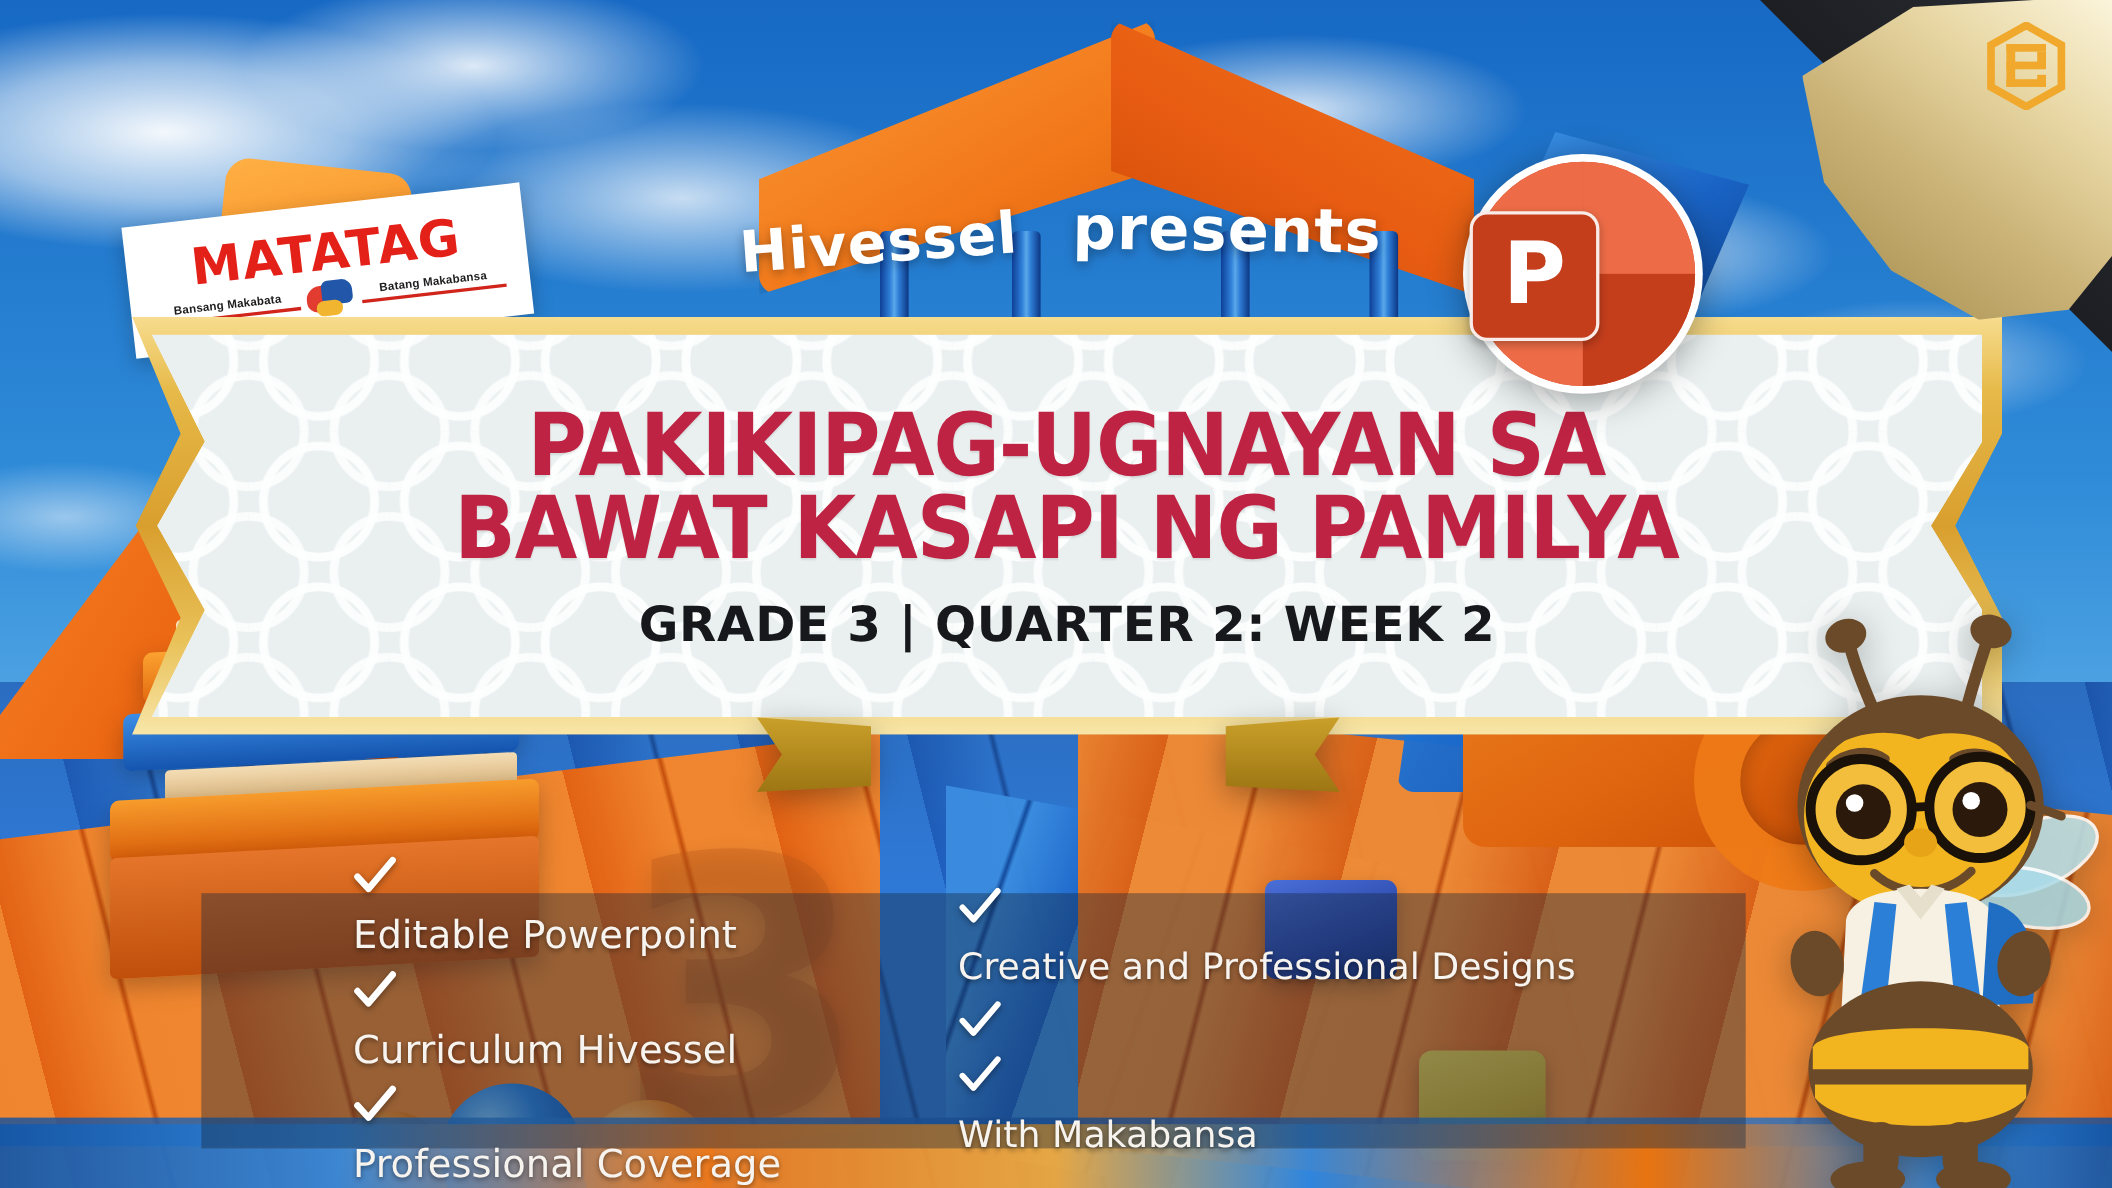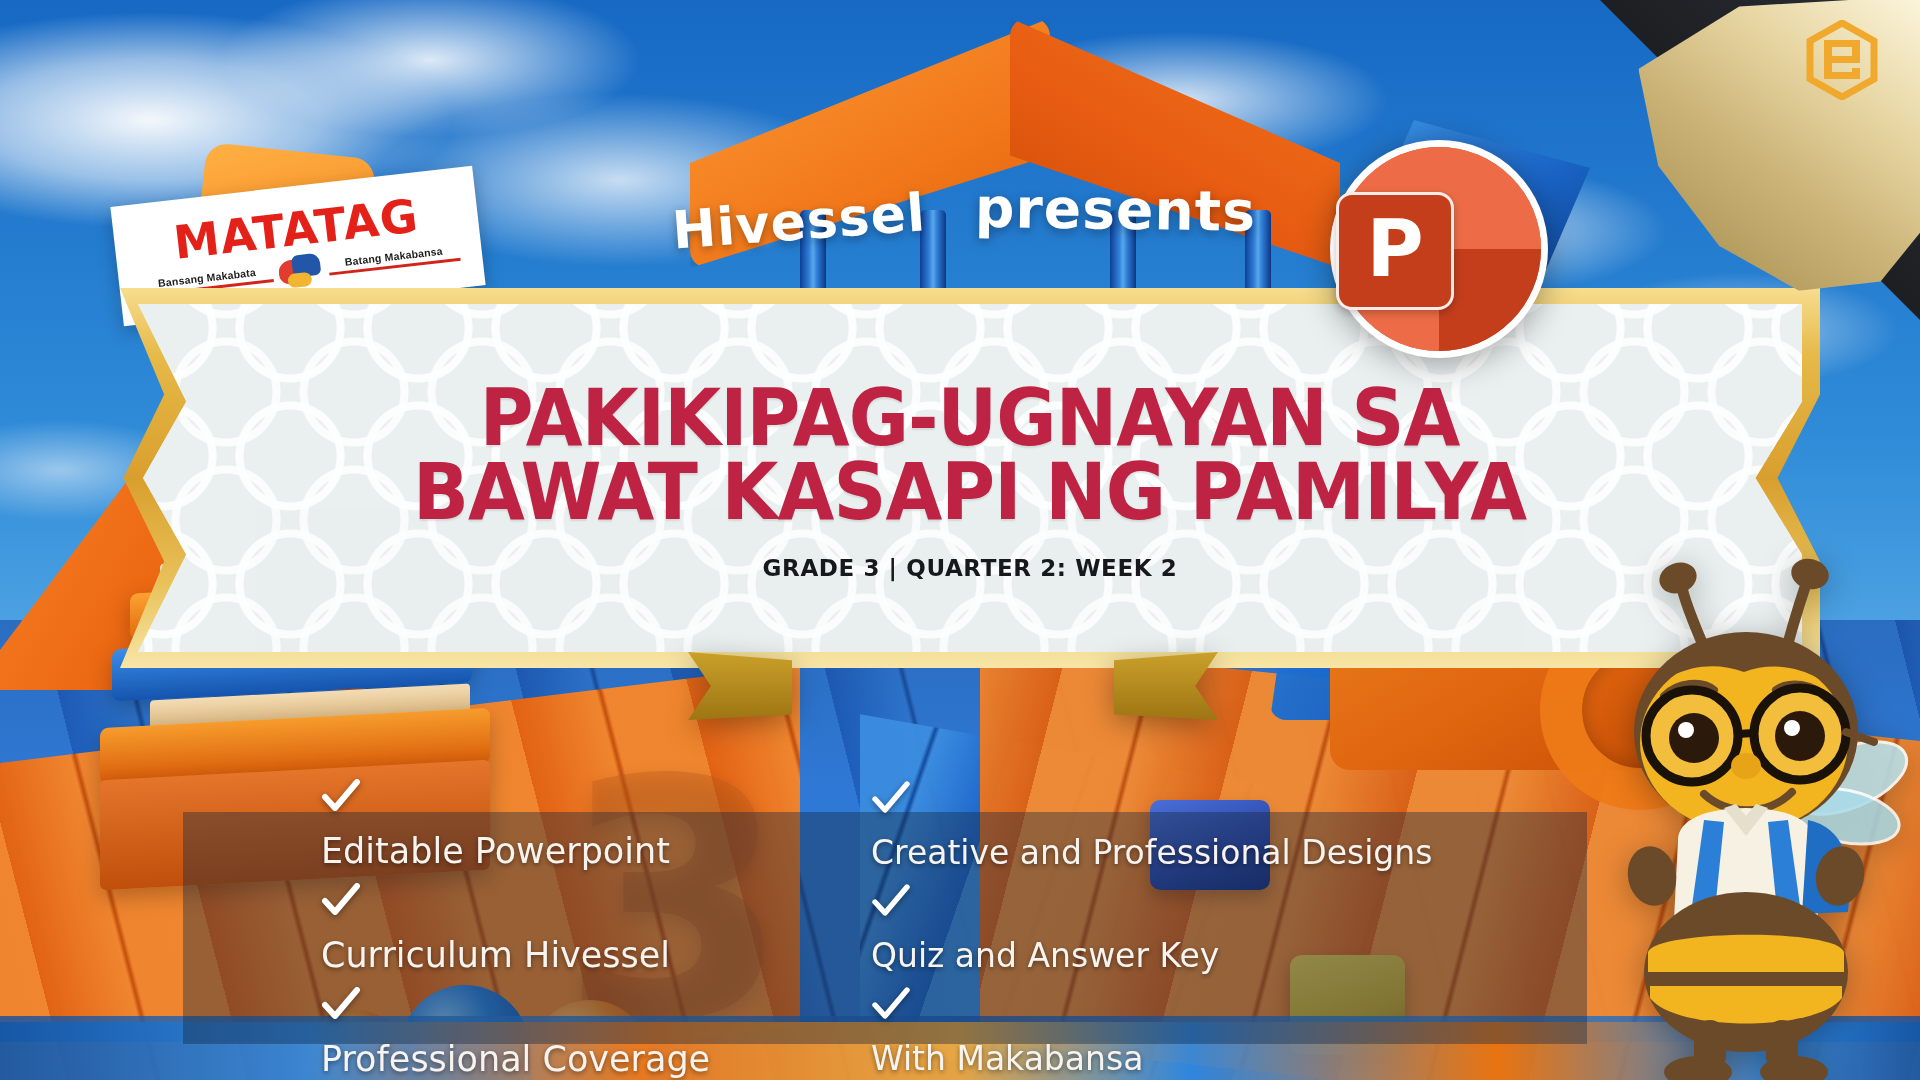--- a/index.html
+++ b/index.html
@@ -219,21 +219,21 @@
   .title{
     font-family:"DejaVu Sans", sans-serif; font-weight:700;
     color:#bf2343; font-size:79px; line-height:.94; letter-spacing:-1px;
     text-align:center; max-width:1300px;
     transform:scaleX(.93);
     text-shadow:0 2px 2px rgba(0,0,0,.10);
   }
   .subtitle{
     margin-top:26px;
     font-family:"DejaVu Sans", sans-serif; font-weight:700;
-    color:#16181b; font-size:23px; letter-spacing:.6px;
+    color:#16181b; font-size:44px; letter-spacing:.6px;
   }
 
   
   .ribbon{
     position:absolute; left:692px; top:630px; width:522px; height:92px;
     filter:drop-shadow(0 7px 14px rgba(0,0,0,.33));
   }
   .ribbon-tail{
     position:absolute; top:22px; width:104px; height:68px;
     background:linear-gradient(180deg,#caa02a,#9d7513);
@@ -452,21 +452,20 @@
             </svg>
         </span>
         <span class="ftext">Creative and Professional Designs</span>
       </div>
       <div class="frow">
         <span class="check">
           <svg viewBox="0 0 40 40">
               <path d="M4 20 L14 31 L36 5" fill="none" stroke="#ffffff" stroke-width="5.4" stroke-linecap="round" stroke-linejoin="round"></path>
             </svg>
         </span>
-        <span class="ftext">Quiz and Answer Key</span>
       </div>
       <div class="frow">
         <span class="check">
           <svg viewBox="0 0 40 40">
               <path d="M4 20 L14 31 L36 5" fill="none" stroke="#ffffff" stroke-width="5.4" stroke-linecap="round" stroke-linejoin="round"></path>
             </svg>
         </span>
         <span class="ftext">With Makabansa</span>
       </div>
     </div>

